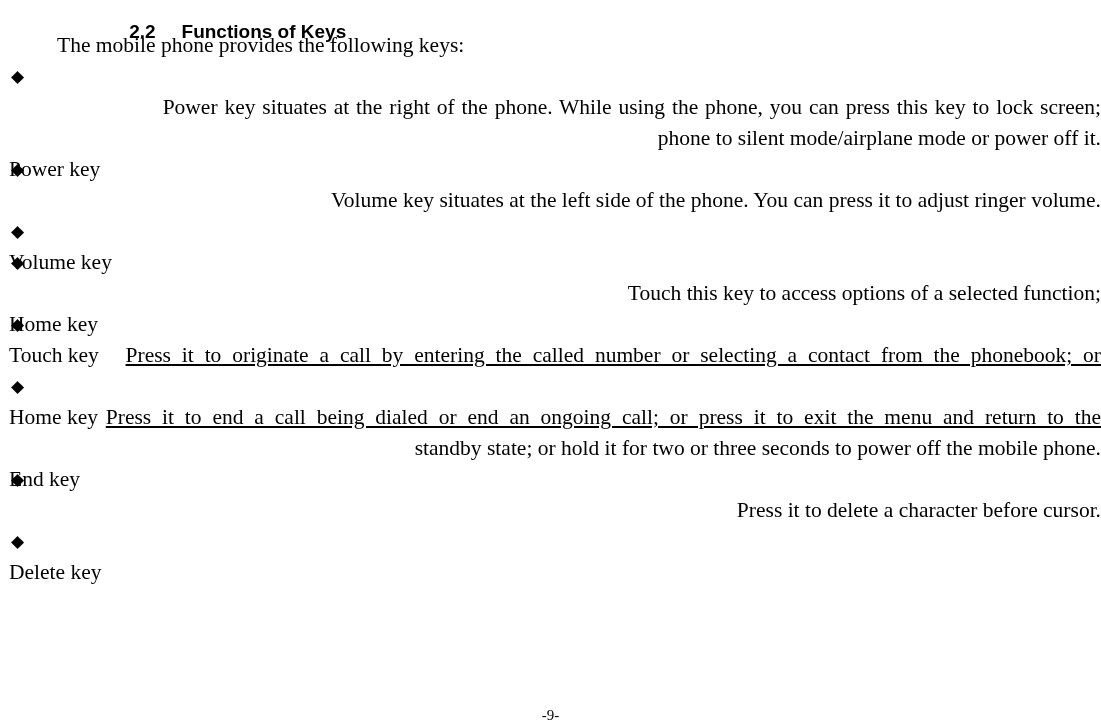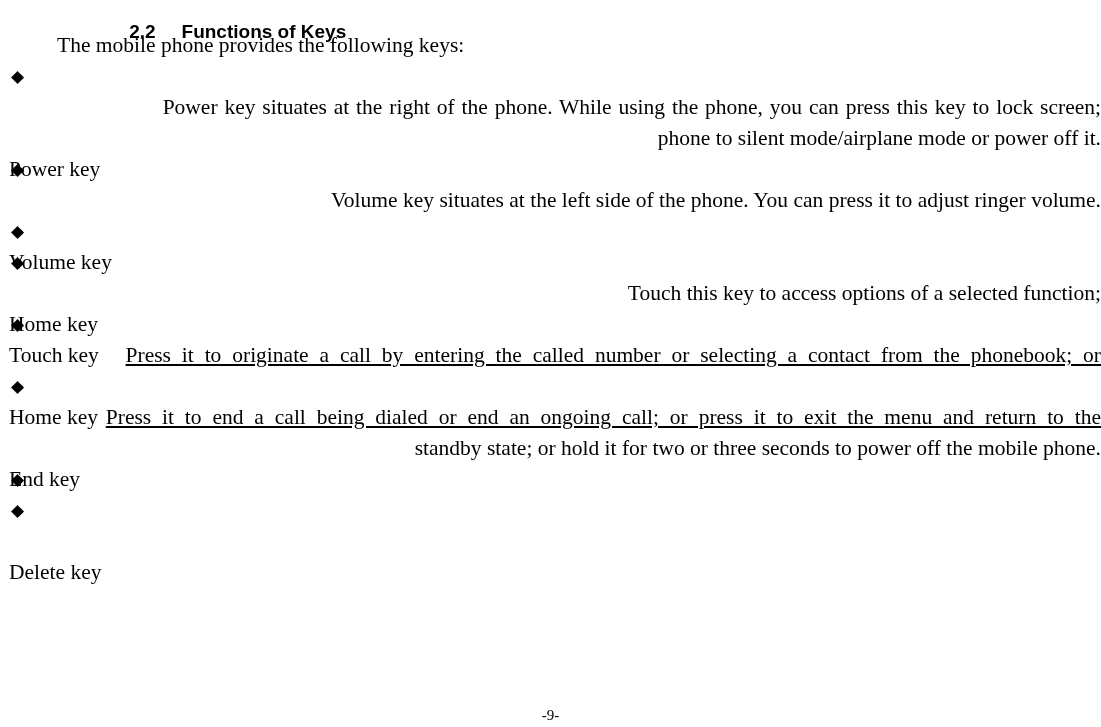--- a/index.html
+++ b/index.html
@@ -137,20 +137,21 @@
       <span class="bullet">◆</span>
       <span class="bullet-label">End key</span>
     </div>
     <div class="line body-line just ws3">Press it to end a call being dialed or end an ongoing call; or press it to exit the menu and return to the</div>
     <div class="line body-line">standby state; or hold it for two or three seconds to power off the mobile phone.</div>
 
     <div class="line bullet-row">
       <span class="bullet">◆</span>
       <span class="bullet-label">Delete key</span>
     </div>
+    <div class="line body-line">Press it to delete a character before cursor.</div>
 
     <div class="line bullet-row">
       <span class="bullet">◆</span>
       
     </div>
 
   </div>
 
   <div class="footer">-9-</div>
 

